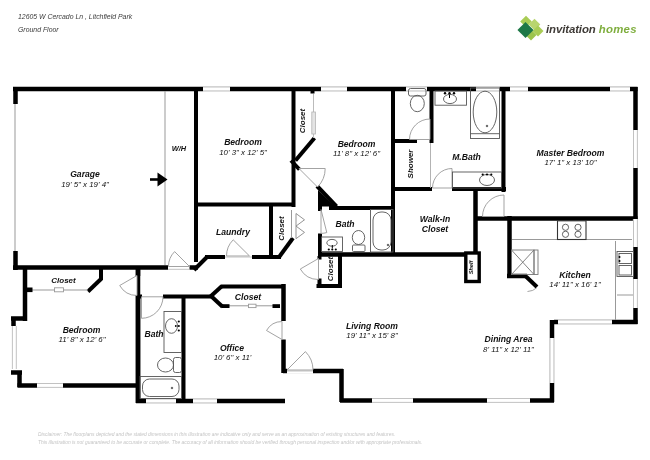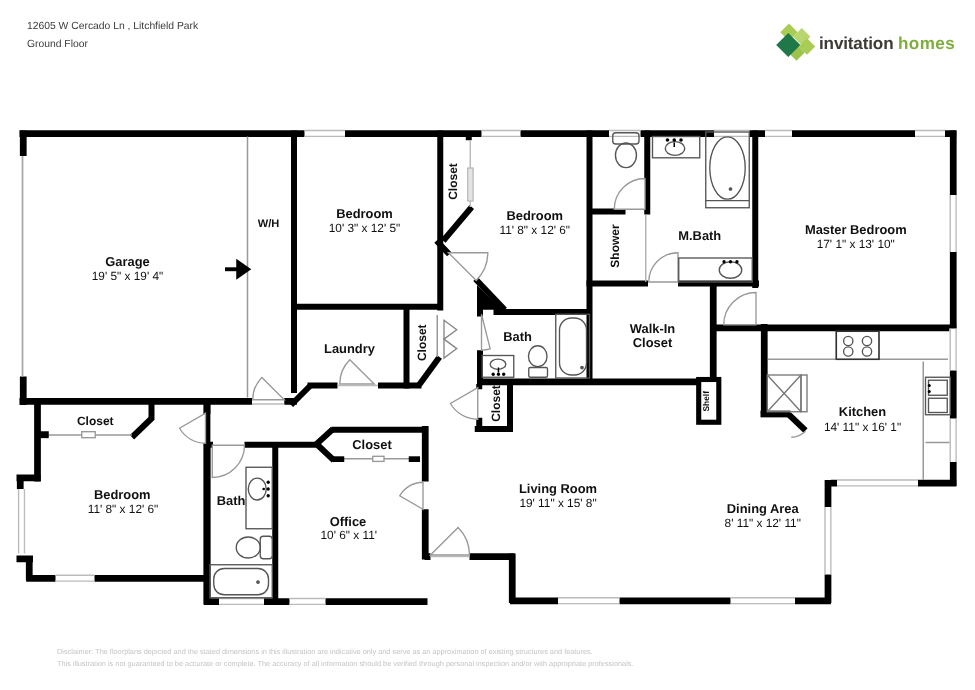--- a/index.html
+++ b/index.html
@@ -1,17 +1,17 @@
 <!DOCTYPE html>
 <html><head>
 <meta charset="utf-8">
 <style>
   html,body{margin:0;padding:0;background:#fff;}
   .page{position:relative;width:650px;height:460px;background:#0ea5e9;overflow:hidden;
-        font-family:"Liberation Sans", sans-serif;}
+        font-family:"Liberation Sans", sans-serif;font-style:italic;}
   svg text{font-family:"Liberation Sans", sans-serif;}
   .rm{font-weight:bold;font-size:8.6px;fill:#111;text-anchor:middle;}
   .dm{font-size:7.9px;fill:#111;text-anchor:middle;}
   .sm{font-weight:bold;font-size:8px;fill:#111;text-anchor:middle;}
 </style>
 </head>
 <body>
 <div class="page">
 <svg width="650" height="460" viewBox="0 0 650 460" shape-rendering="auto">
 

